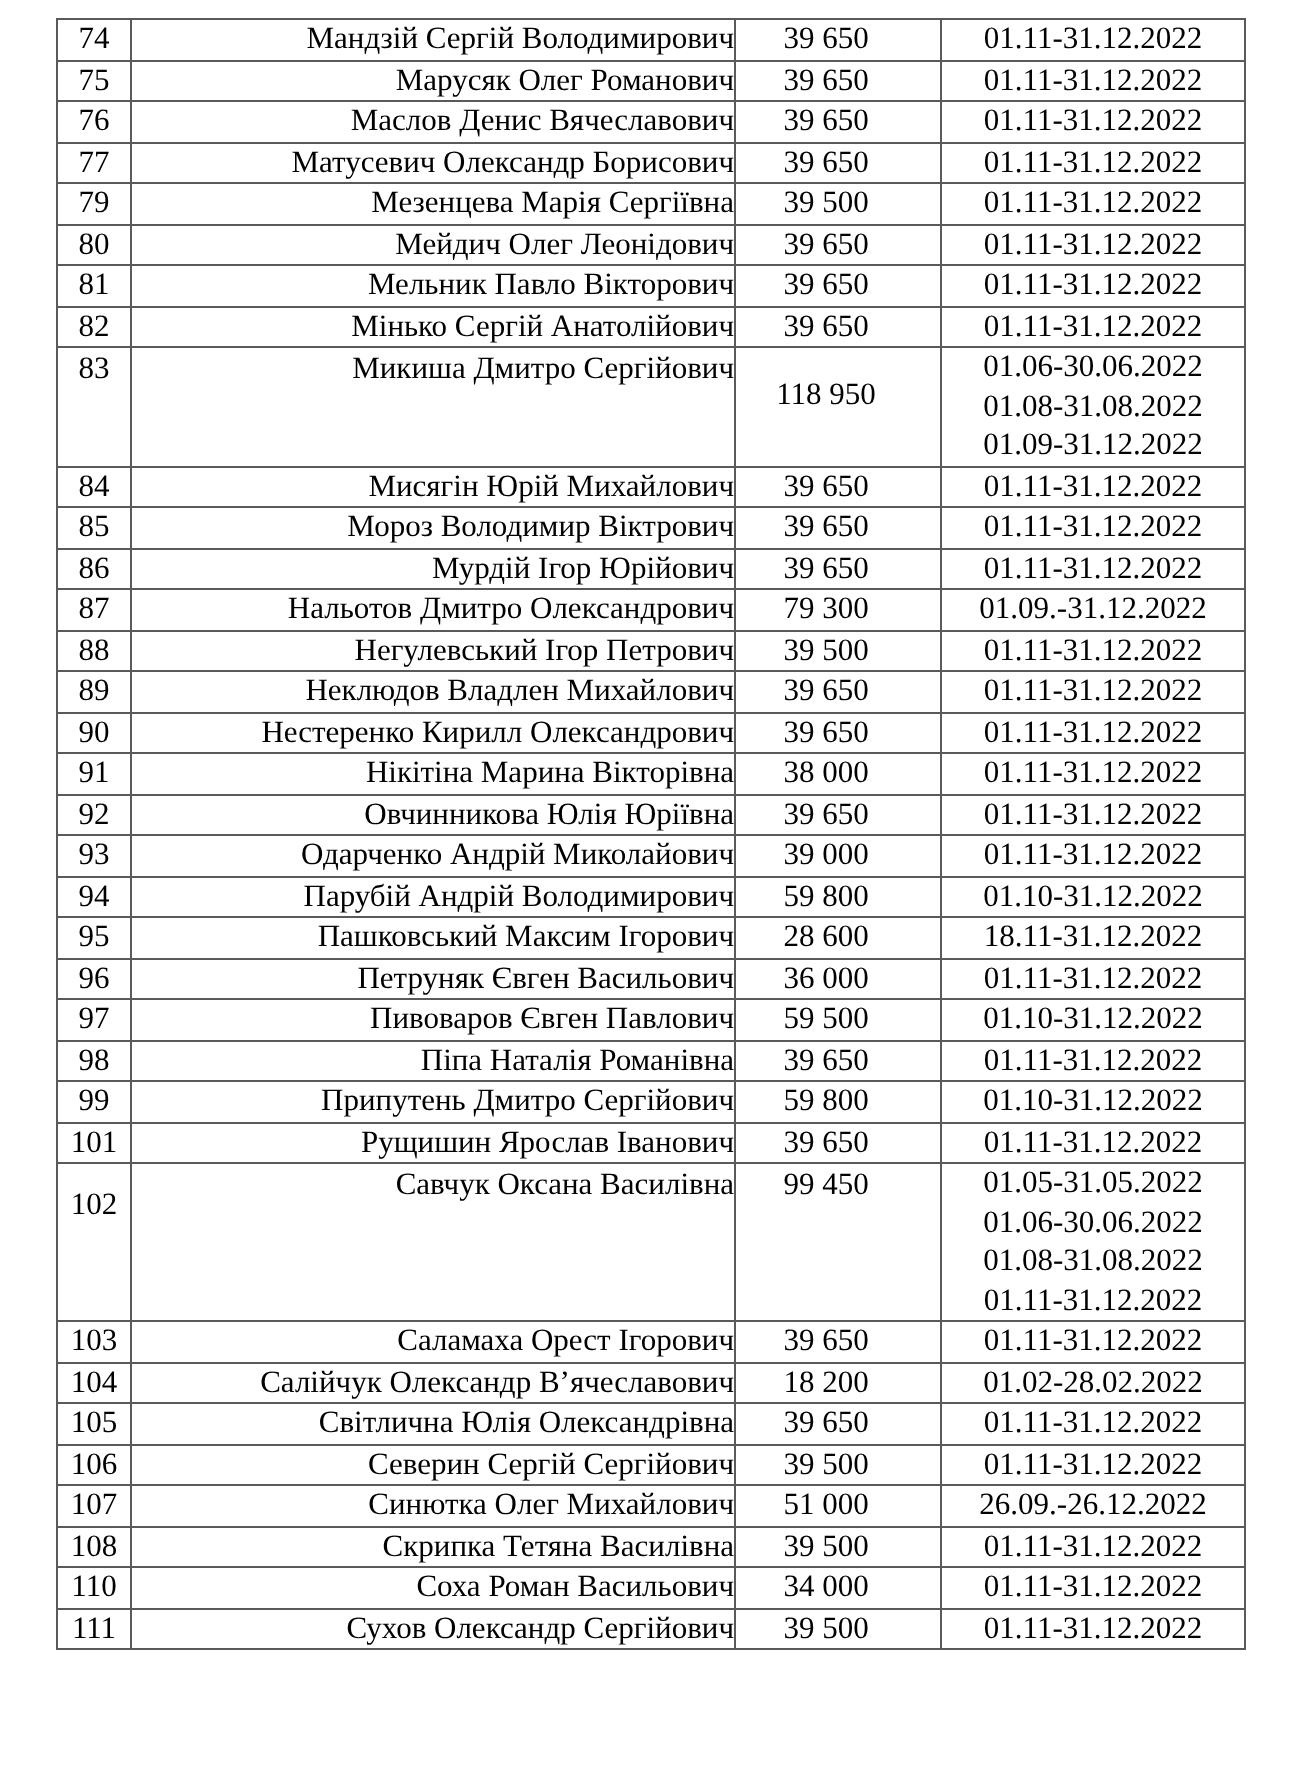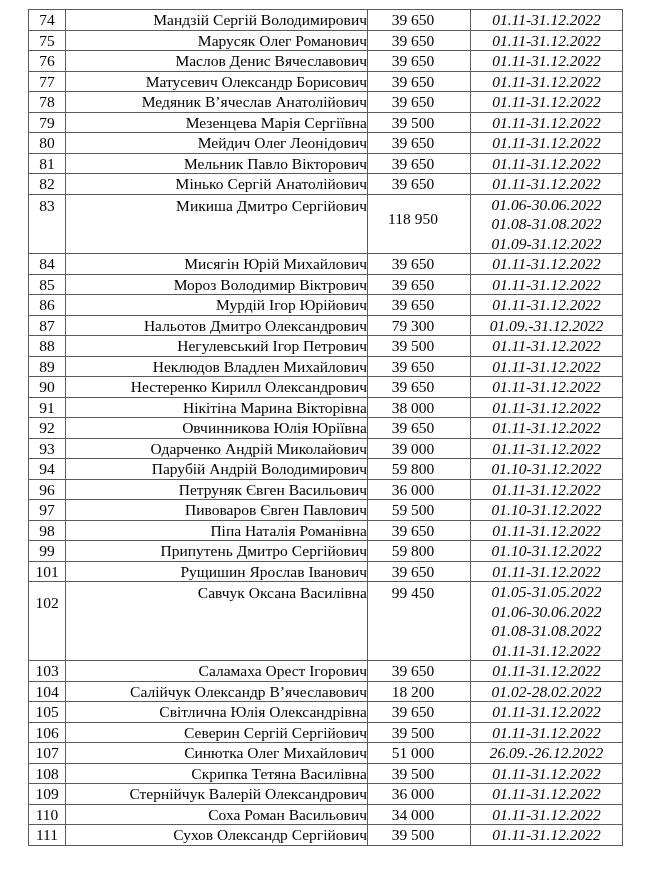--- a/index.html
+++ b/index.html
@@ -24,21 +24,21 @@
       overflow: hidden;
     }
     col.c-num { width: 37px; }
     col.c-name { width: 302px; }
     col.c-amt { width: 103px; }
     col.c-per { width: 152px; }
     td.num { text-align: center; }
     td.name { padding-left: 6px !important; text-align: right; }
     td.amt { text-align: center; }
     td.amt span { display: inline-block; margin-left: -12px; }
-    td.per { text-align: center; font-style: italic; }
+    td.per { text-align: center; }
     .per-line { display: block; line-height: 19.5px; }
   </style>
 </head>
 <body>
 
 <table class="doc">
   <colgroup>
     <col class="c-num">
       <col class="c-name">
       <col class="c-amt">
@@ -71,28 +71,20 @@
       </tr>
       <tr>
         <td class="num">77</td>
         <td class="name">Матусевич Олександр Борисович</td>
         <td class="amt"><span>39 650</span></td>
         <td class="per">
           <span class="per-line">01.11-31.12.2022</span>
         </td>
       </tr>
       <tr>
-        <td class="num">78</td>
-        <td class="name">Медяник В’ячеслав Анатолійович</td>
-        <td class="amt"><span>39 650</span></td>
-        <td class="per">
-          <span class="per-line">01.11-31.12.2022</span>
-        </td>
-      </tr>
-      <tr>
         <td class="num">79</td>
         <td class="name">Мезенцева Марія Сергіївна</td>
         <td class="amt"><span>39 500</span></td>
         <td class="per">
           <span class="per-line">01.11-31.12.2022</span>
         </td>
       </tr>
       <tr>
         <td class="num">80</td>
         <td class="name">Мейдич Олег Леонідович</td>
@@ -209,20 +201,28 @@
       </tr>
       <tr>
         <td class="num">94</td>
         <td class="name">Парубій Андрій Володимирович</td>
         <td class="amt"><span>59 800</span></td>
         <td class="per">
           <span class="per-line">01.10-31.12.2022</span>
         </td>
       </tr>
       <tr>
+        <td class="num">95</td>
+        <td class="name">Пашковський Максим Ігорович</td>
+        <td class="amt"><span>28 600</span></td>
+        <td class="per">
+          <span class="per-line">18.11-31.12.2022</span>
+        </td>
+      </tr>
+      <tr>
         <td class="num">96</td>
         <td class="name">Петруняк Євген Васильович</td>
         <td class="amt"><span>36 000</span></td>
         <td class="per">
           <span class="per-line">01.11-31.12.2022</span>
         </td>
       </tr>
       <tr>
         <td class="num">97</td>
         <td class="name">Пивоваров Євген Павлович</td>
@@ -303,28 +303,20 @@
         <td class="name">Синютка Олег Михайлович</td>
         <td class="amt"><span>51 000</span></td>
         <td class="per">
           <span class="per-line">26.09.-26.12.2022</span>
         </td>
       </tr>
       <tr>
         <td class="num">108</td>
         <td class="name">Скрипка Тетяна Василівна</td>
         <td class="amt"><span>39 500</span></td>
-        <td class="per">
-          <span class="per-line">01.11-31.12.2022</span>
-        </td>
-      </tr>
-      <tr>
-        <td class="num">109</td>
-        <td class="name">Стернійчук Валерій Олександрович</td>
-        <td class="amt"><span>36 000</span></td>
         <td class="per">
           <span class="per-line">01.11-31.12.2022</span>
         </td>
       </tr>
       <tr>
         <td class="num">110</td>
         <td class="name">Соха Роман Васильович</td>
         <td class="amt"><span>34 000</span></td>
         <td class="per">
           <span class="per-line">01.11-31.12.2022</span>

